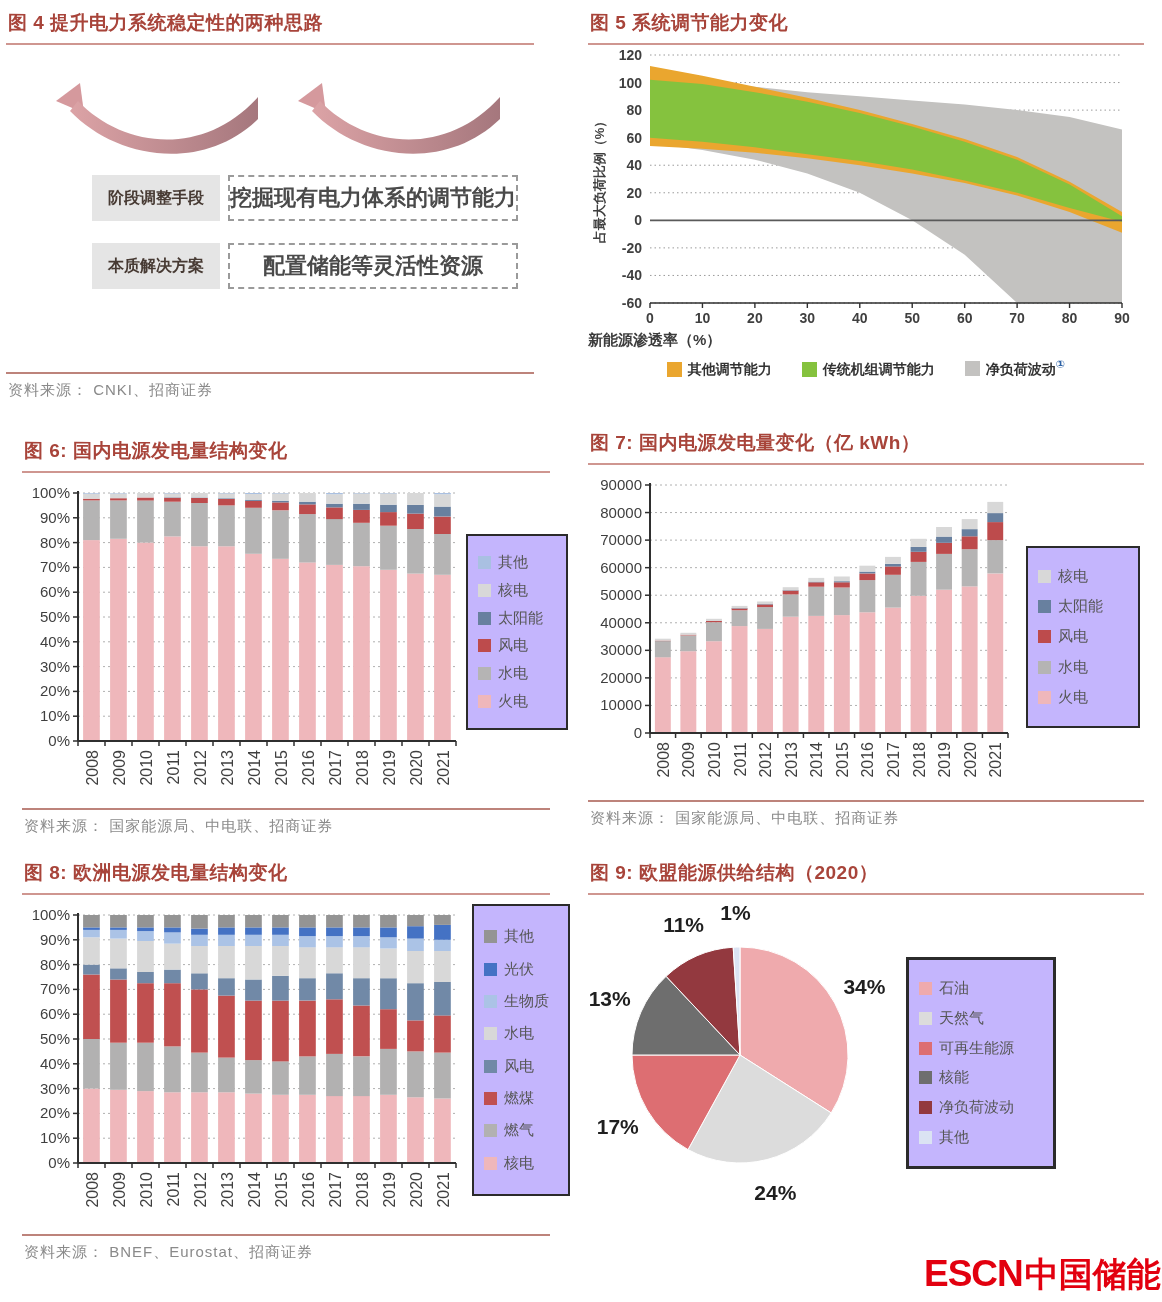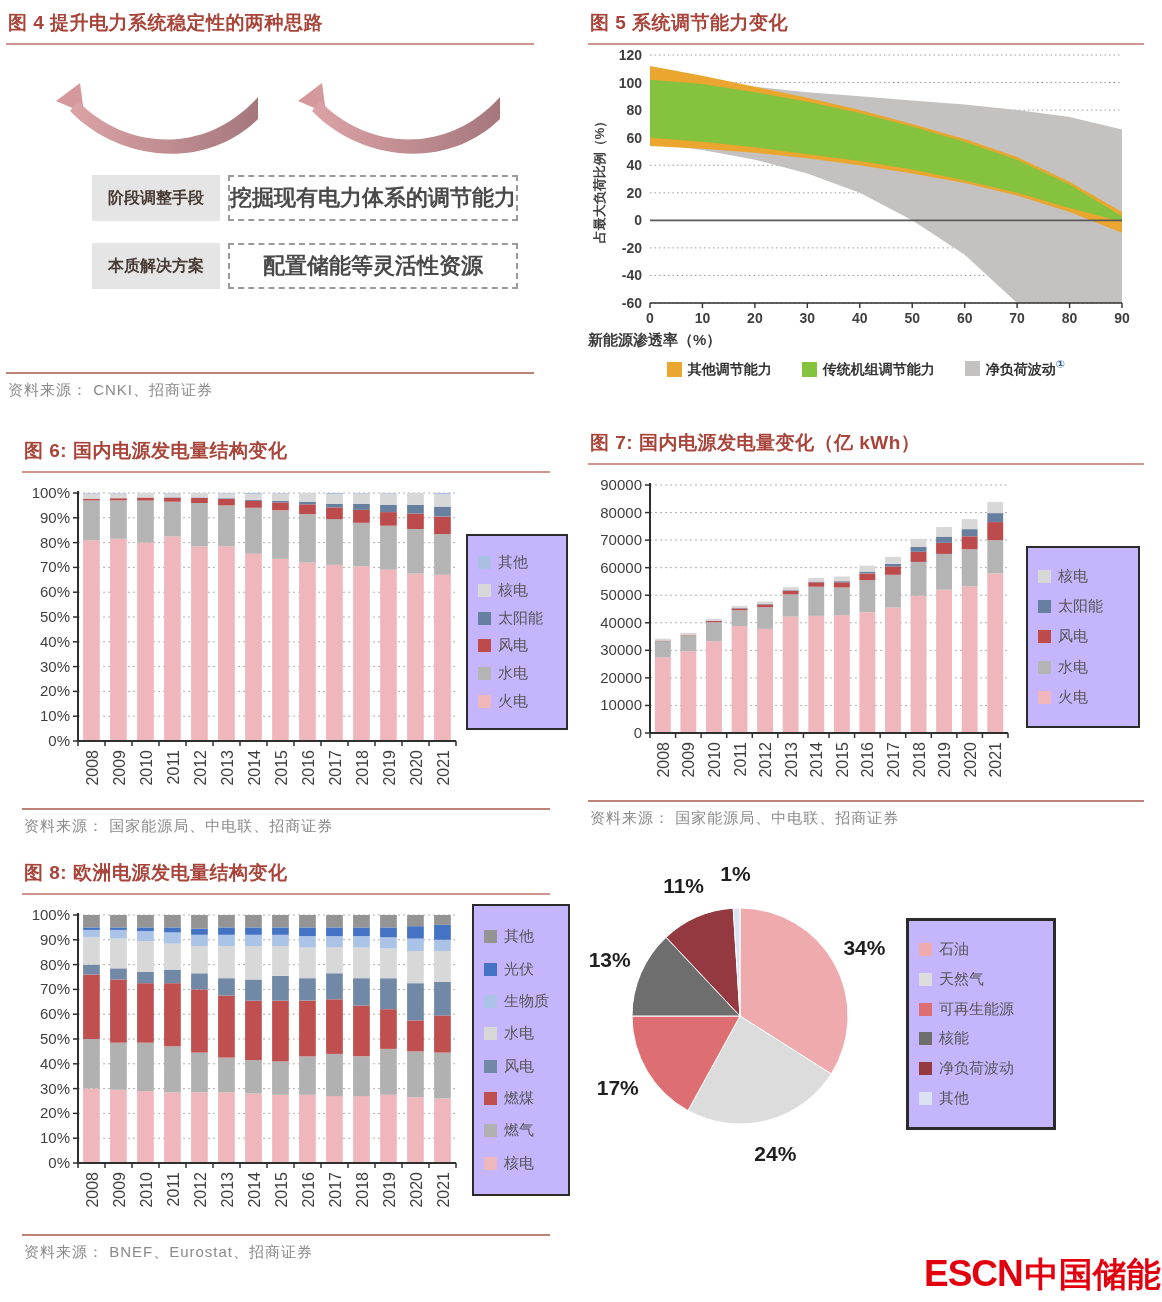--- a/index.html
+++ b/index.html
@@ -722,20 +722,21 @@
         </div>
         <div class="legend-item">
           <span class="swatch" style="background: rgb(239, 183, 187);"></span>
           <span>核电</span>
         </div>
       </div>
     <div class="source-row"><span class="source-text">资料来源： BNEF、Eurostat、招商证券</span></div>
   </section>
 
   <section class="fig" id="sec9" style="left:588px; top:856px; width:556px; height:406px;">
+    <div class="fig-title">图 9:  欧盟能源供给结构（2020）</div>
     <div class="pie-wrap">
       <svg class="chart-svg" width="340" height="336" style="margin-top:2px;">
           <g>
             <path d="M152,158 L152.0,50.0 A108,108 0 0 1 243.2,215.9 Z" fill="#efaaad" stroke="#ffffff" stroke-width="1"></path>
             <path d="M152,158 L243.2,215.9 A108,108 0 0 1 100.0,252.6 Z" fill="#dcdcdc" stroke="#ffffff" stroke-width="1"></path>
             <path d="M152,158 L100.0,252.6 A108,108 0 0 1 44.0,158.0 Z" fill="#dd6e72" stroke="#ffffff" stroke-width="1"></path>
             <path d="M152,158 L44.0,158.0 A108,108 0 0 1 78.1,79.3 Z" fill="#6e6e6e" stroke="#ffffff" stroke-width="1"></path>
             <path d="M152,158 L78.1,79.3 A108,108 0 0 1 145.2,50.2 Z" fill="#93393f" stroke="#ffffff" stroke-width="1"></path>
             <path d="M152,158 L145.2,50.2 A108,108 0 0 1 152.0,50.0 Z" fill="#dbe3f3" stroke="#ffffff" stroke-width="1"></path>
           </g>

